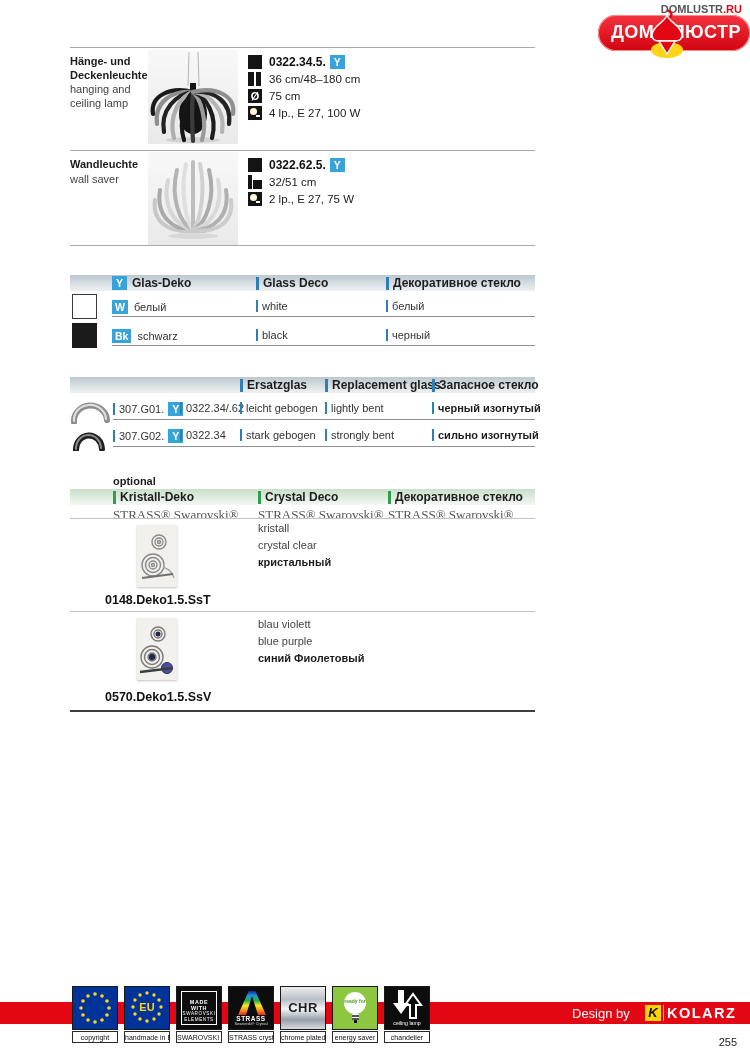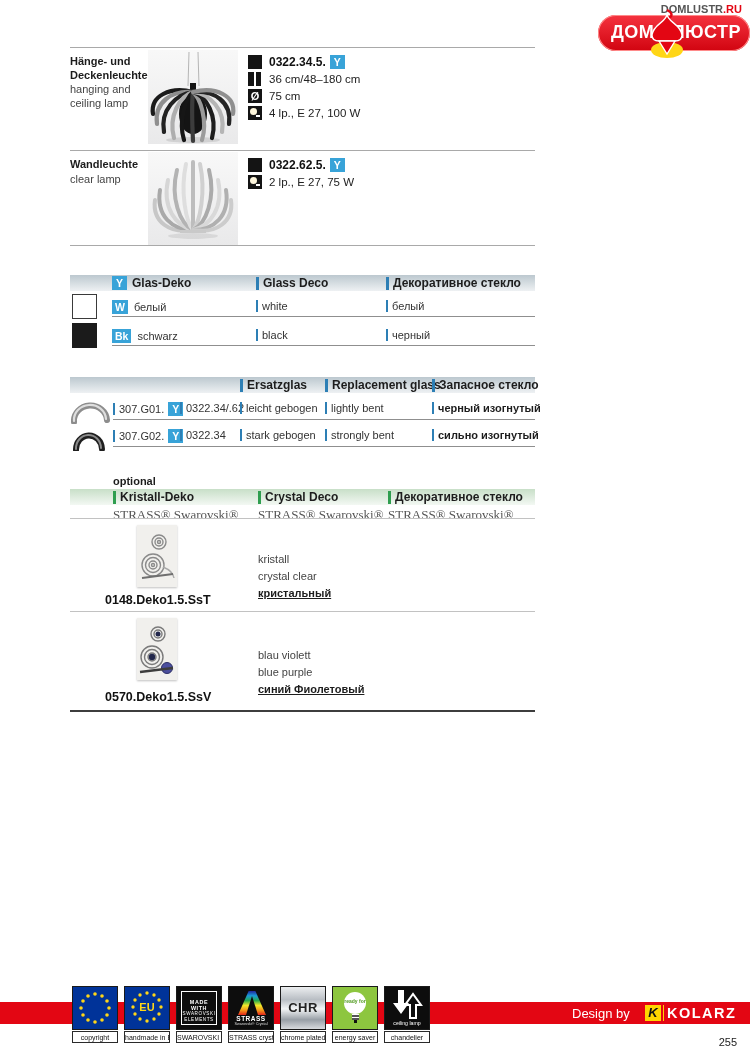--- a/index.html
+++ b/index.html
@@ -44,22 +44,22 @@
   .sepg::before{content:"";width:3px;height:13px;background:#2f9e4f;margin-right:4px;display:inline-block;}
   .rrow{position:absolute;left:70px;width:465px;height:18px;}
   .rcell{position:absolute;top:0;font-size:11px;color:#333;display:flex;align-items:center;white-space:nowrap;}
   .rcell.sepb::before{width:2px;height:12px;}
   .swatch{position:absolute;left:72px;width:23px;height:23px;border:1px solid #3a3a3a;}
   .swatch.black{background:#1b1b1b;border-color:#1b1b1b;}
   .swatch.white{background:#fff;}
   .archimg{position:absolute;left:71px;width:40px;height:28px;}
   .subh{position:absolute;font-size:13px;color:#555;white-space:nowrap;font-family:Liberation Serif, serif;}
   .kcard{position:absolute;left:137px;width:40px;height:62px;background:#f1f0ed;box-shadow:0 1px 2px rgba(0,0,0,.25);}
-  .ktxt{position:absolute;left:258px;font-size:11px;color:#444;white-space:nowrap;margin-top:31px;}
-  .ktxt.ru{color:#1d1d1d;font-weight:bold;text-decoration:underline;}
+  .ktxt{position:absolute;left:258px;font-size:11px;color:#444;white-space:nowrap;}
+  .ktxt.ru{color:#1d1d1d;font-weight:bold;}
   .kcode{position:absolute;left:105px;font-size:12.5px;font-weight:bold;color:#111;}
   
   .redbar{position:absolute;left:0;top:1002px;width:750px;height:22px;background:#e30613;}
   .tile{position:absolute;top:986px;width:46px;height:44px;border:1px solid #1a1a1a;box-sizing:border-box;z-index:2;}
   .cap{position:absolute;top:1031px;width:46px;height:12px;background:#fff;border:1px solid #2a2a2a;
        font-size:7px;text-align:center;line-height:12px;color:#111;z-index:2;box-sizing:border-box;white-space:nowrap;overflow:hidden;}
   .tile.euflag{background:#003399;}
   .tile.black{background:#0d0d0d;color:#fff;}
   .tile.chrome{background:linear-gradient(180deg,#eceef0 0%,#b9bec4 30%,#f3f5f6 52%,#989fa6 78%,#d8dbde 100%);}
   .tile.greenb{background:#8dc63f;}
@@ -153,21 +153,21 @@
           <u></u>
         </span>
       <span>4 lp., E 27, 100 W</span>
     </div>
   </div>
 
   <div class="hline" style="top:150px"></div>
 
   <div class="pname" style="top:158px">
     <div class="nm1">Wandleuchte</div>
-    <div class="nm2">clear lamp</div>
+    <div class="nm2">wall saver</div>
   </div>
   <div class="pimg" style="top:152px">
     <svg width="90" height="94" viewBox="0 0 90 94">
       <ellipse cx="45" cy="84" rx="25" ry="3" fill="rgba(0,0,0,0.08)"></ellipse>
       <ellipse cx="45" cy="50" rx="13" ry="22" fill="#f3f3f3"></ellipse>
       <g fill="none" stroke-linecap="round" stroke-width="4">
         <path d="M45,78 C22,82 4,70 7,48" stroke="#c7c7c7"></path>
         <path d="M45,78 C24,78 8,64 12,38" stroke="#a9a9a9"></path>
         <path d="M45,78 C28,74 14,56 20,28" stroke="#d6d6d6"></path>
         <path d="M45,78 C32,72 22,46 29,18" stroke="#b3b3b3"></path>
@@ -182,20 +182,26 @@
       <rect x="32" y="78" width="26" height="3" fill="#c9c9c9"></rect>
     </svg>
   </div>
   <div class="specs" style="top:156px">
     <div class="spec">
       <span class="sicon sq"></span>
       <span class="code">0322.62.5.</span>
       <span class="badge">Y</span>
     </div>
     <div class="spec">
+      <span class="sicon wallsz">
+          <i></i>
+        </span>
+      <span>32/51 cm</span>
+    </div>
+    <div class="spec">
       <span class="sicon bulb">
           <i></i>
           <u></u>
         </span>
       <span>2 lp., E 27, 75 W</span>
     </div>
   </div>
 
   <div class="hline" style="top:245px"></div>
 

